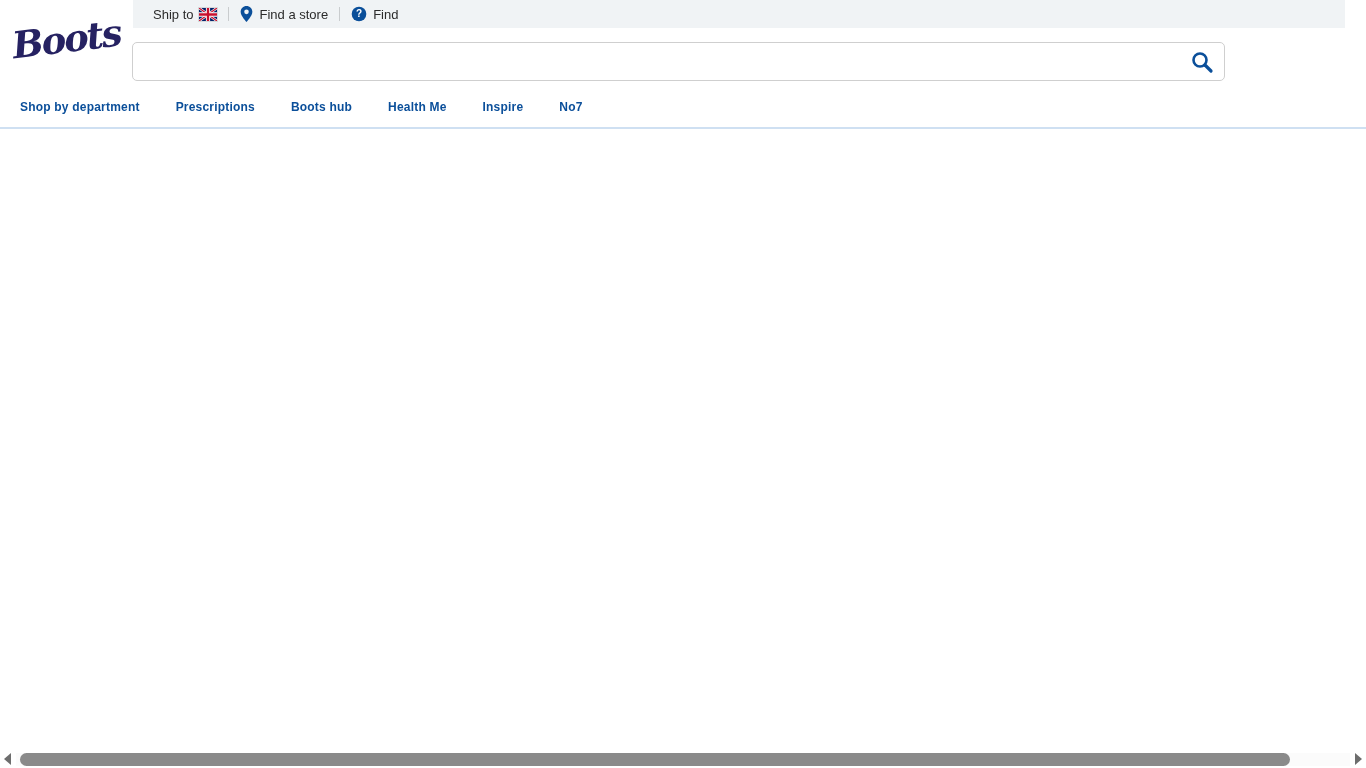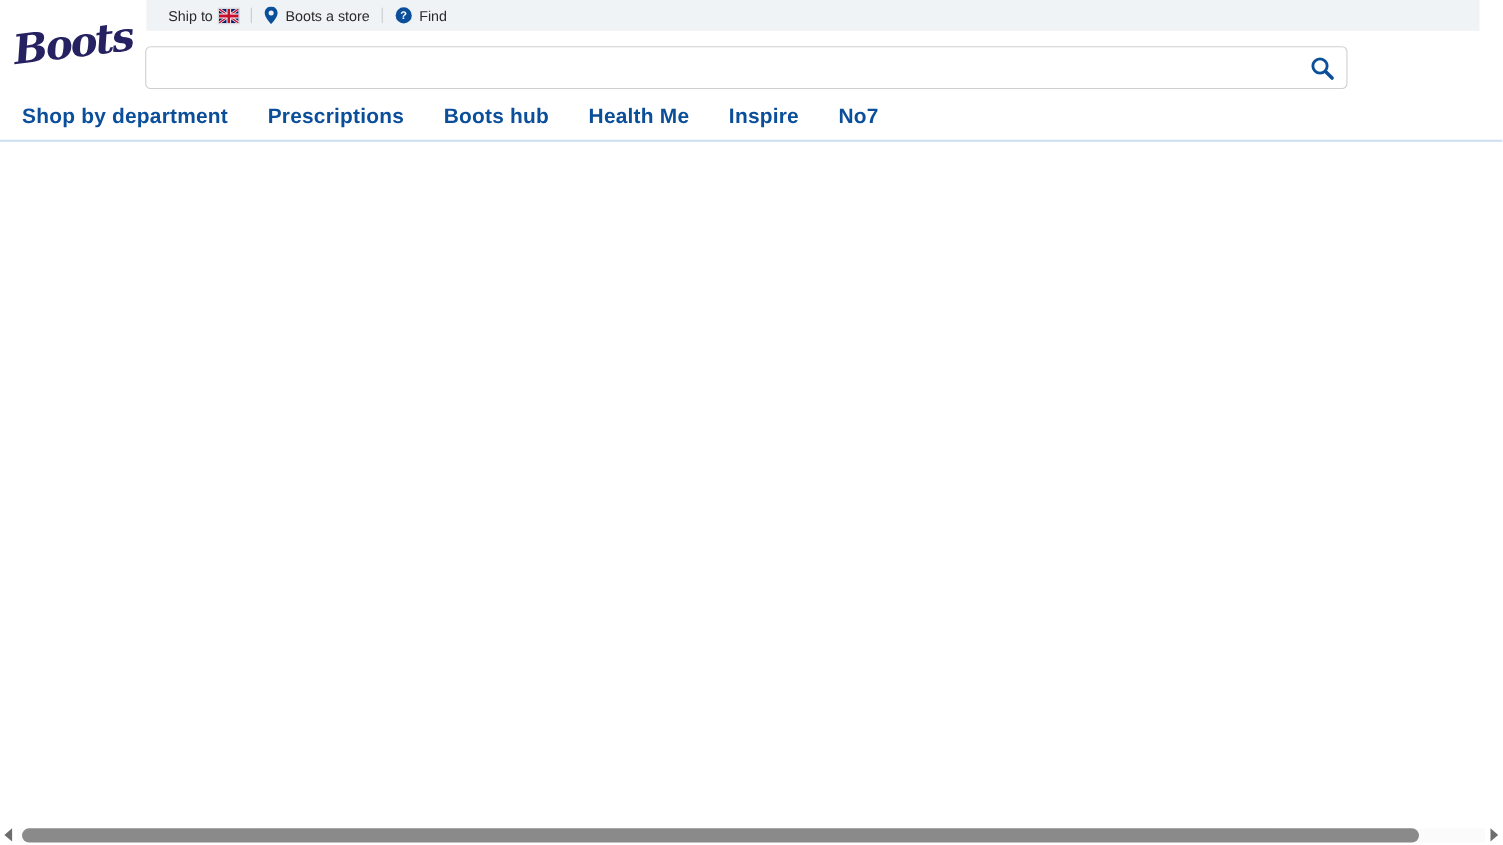--- a/index.html
+++ b/index.html
@@ -63,21 +63,21 @@
     border: none; background: transparent; cursor: pointer;
     display: flex; align-items: center; justify-content: center;
   }
 
   
   .nav {
     position: absolute; left: 20px; top: 92px; height: 30px;
     display: flex; align-items: center; gap: 36px;
   }
   .nav-item {
-    font-size: 19px; font-weight: bold;
+    font-size: 12px; font-weight: bold;
     color: #0b4f9a; cursor: pointer;
     letter-spacing: 0.2px;
     white-space: nowrap;
   }
   .nav-underline {
     position: absolute; left: 0; top: 127px;
     width: 1366px; height: 2px;
     background: #cfe0f2;
   }
 
@@ -136,21 +136,21 @@
       <path d="M30,0 V40 M0,20 H60" stroke="#C8102E" stroke-width="8"></path>
     </svg>
   </div>
   <div class="topbar-divider"></div>
   <div class="topbar-item">
     <span class="pin-icon">
       <svg width="13" height="16" viewBox="0 0 24 30">
         <path fill="#0b4f9a" d="M12 0C5.9 0 1 4.9 1 11c0 8 11 19 11 19s11-11 11-19C23 4.9 18.1 0 12 0zm0 15.3a4.3 4.3 0 1 1 0-8.6 4.3 4.3 0 0 1 0 8.6z"></path>
       </svg>
     </span>
-    <span>Boots a store</span>
+    <span>Find a store</span>
   </div>
   <div class="topbar-divider"></div>
   <div class="topbar-item">
     <span class="help-icon">
       <svg width="16" height="16" viewBox="0 0 24 24">
         <circle cx="12" cy="12" r="11" fill="#0b4f9a"></circle>
         <text x="12" y="17" text-anchor="middle" font-family="Liberation Sans, sans-serif" font-size="15" font-weight="bold" fill="#ffffff">?</text>
       </svg>
     </span>
     <span>Find</span>

